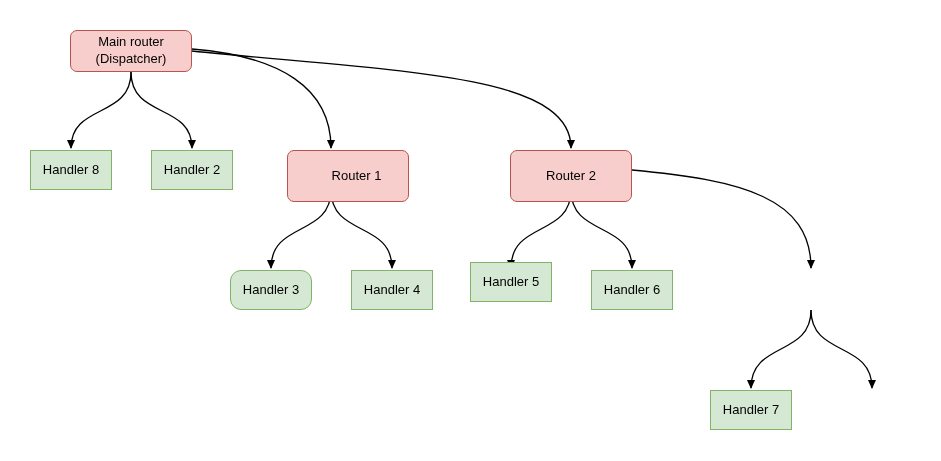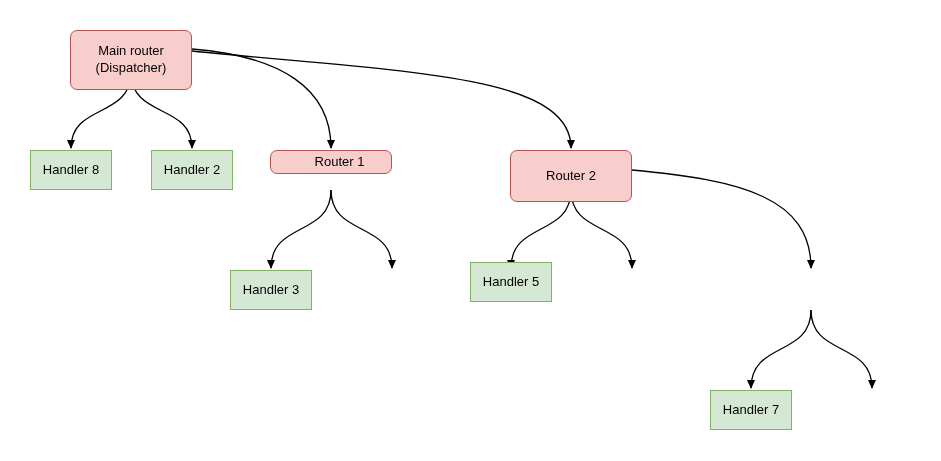--- a/index.html
+++ b/index.html
@@ -31,35 +31,35 @@
     font-size: 13px;
     color: #000000;
     text-align: center;
     line-height: 1.3;
   }
   .router {
     background: #f8cecc;
     border: 1px solid #b85450;
     border-radius: 7px;
     width: 122px;
-    height: 60px;
+    height: 42px;
   }
   .handler {
     background: #d5e8d4;
     border: 1px solid #82b366;
     width: 82px;
     height: 40px;
   }
   
   #n-main     { left: 70px;  top: 30px;  }
   #n-handler1 { left: 30px;  top: 150px; }
   #n-handler2 { left: 151px; top: 150px; }
-  #n-router1  { left: 270px; top: 150px; height: 24px; padding-left: 17px; }
+  #n-router1  { left: 287px; top: 150px; height: 52px; padding-left: 17px; }
   #n-router2  { left: 510px; top: 150px; height: 52px; }
-  #n-handler3 { left: 230px; top: 270px; }
+  #n-handler3 { left: 230px; top: 270px; border-radius: 11px; }
   #n-handler4 { left: 351px; top: 270px; }
   #n-handler5 { left: 470px; top: 262px; text-align: center; }
   #n-handler6 { left: 591px; top: 270px; }
   #n-router3  { left: 750px; top: 270px; height: 40px; }
   #n-handler7 { left: 710px; top: 390px; text-align: right; }
   #n-handler8 { left: 831px; top: 390px; }
   .edge-path {
     fill: none;
     stroke: #000000;
     stroke-width: 1.3;
@@ -104,22 +104,28 @@
   <div id="n-router1" class="node router">
     <span>Router 1</span>
   </div>
   <div id="n-router2" class="node router">
     <span>Router 2</span>
   </div>
 
   <div id="n-handler3" class="node handler">
     <span>Handler 3</span>
   </div>
+  <div id="n-handler4" class="node handler">
+    <span>Handler 4</span>
+  </div>
   <div id="n-handler5" class="node handler">
     <span>Handler 5</span>
+  </div>
+  <div id="n-handler6" class="node handler">
+    <span>Handler 6</span>
   </div>
 
 
   <div id="n-handler7" class="node handler">
     <span>Handler 7</span>
   </div>
 
 </div>
 
 </body></html>

